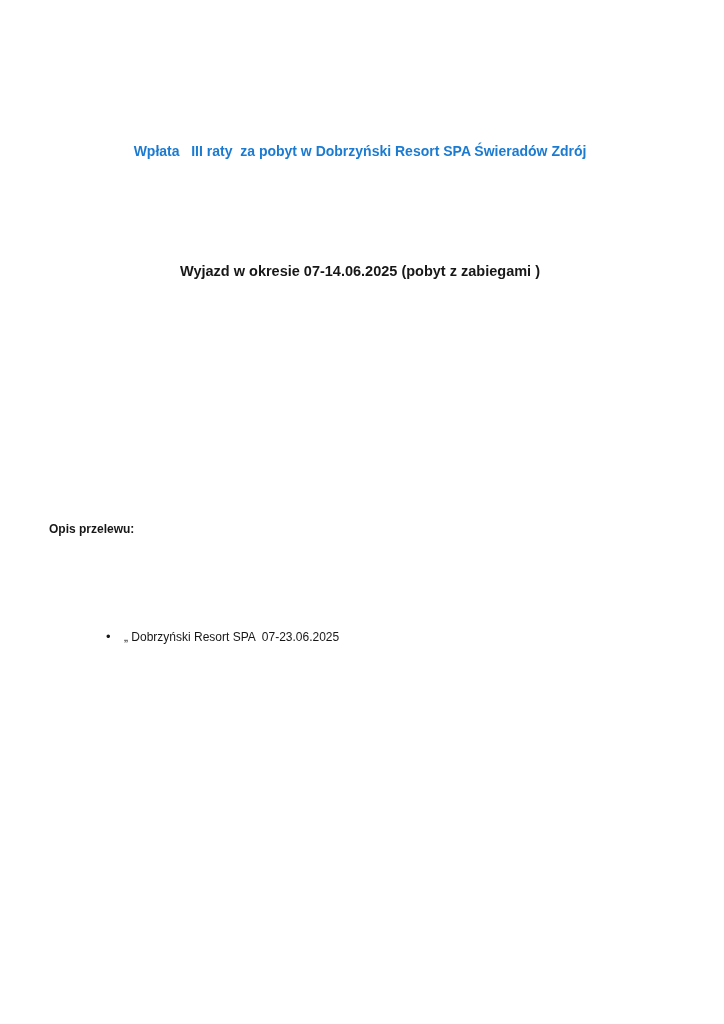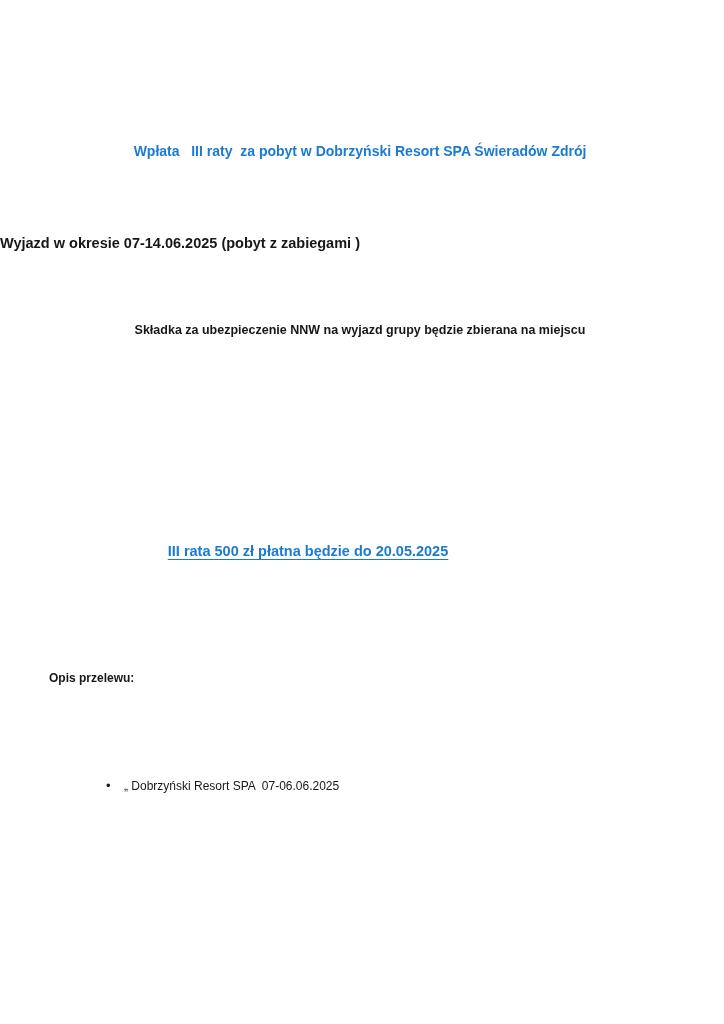--- a/index.html
+++ b/index.html
@@ -16,21 +16,21 @@
     overflow: hidden;
     padding-top: 88px;
     white-space: pre-wrap;
   }
   .title {
     text-align: center;
     color: var(--heading-blue, #1B7BD1);
     font-weight: 700; font-size: 14px; line-height: 18px;
   }
   .subtitle {
-    margin-top: 20px; text-align: left;
+    margin-top: 48px; text-align: center;
     font-weight: 700; font-size: 14.5px; line-height: 18px;
   }
   .insurance {
     margin-top: 16px; text-align: center;
     font-weight: 700; font-size: 12.5px; line-height: 17px;
   }
   .insurance-note {
     margin-top: 19px; margin-left: 128px;
     font-weight: 700; font-size: 12.5px; line-height: 20px;
   }
@@ -57,33 +57,29 @@
 </style>
 </head>
 <body>
 
 <div class="page">
 
   <div class="title">Wpłata   III raty  za pobyt w Dobrzyński Resort SPA Świeradów Zdrój</div>
 
   <div class="subtitle">Wyjazd w okresie 07-14.06.2025 (pobyt z zabiegami )</div>
 
-  <div class="insurance">Składka za ubezpieczenie NNW na wyjazd grupy będzie zbierana na miejscu</div>
 
   <div class="insurance-note">
   </div>
 
-  <div>
-    <span class="installment">III rata 500 zł płatna będzie do 20.05.2025</span>
-  </div>
 
   <div class="opis-heading">Opis przelewu:</div>
 
   <ul class="transfer-list">
-    <li>„ Dobrzyński Resort SPA  07-06.06.2025</li>
+    <li>„ Dobrzyński Resort SPA  07-23.06.2025</li>
     
     
   </ul>
 
   
 
   
 
   
 

